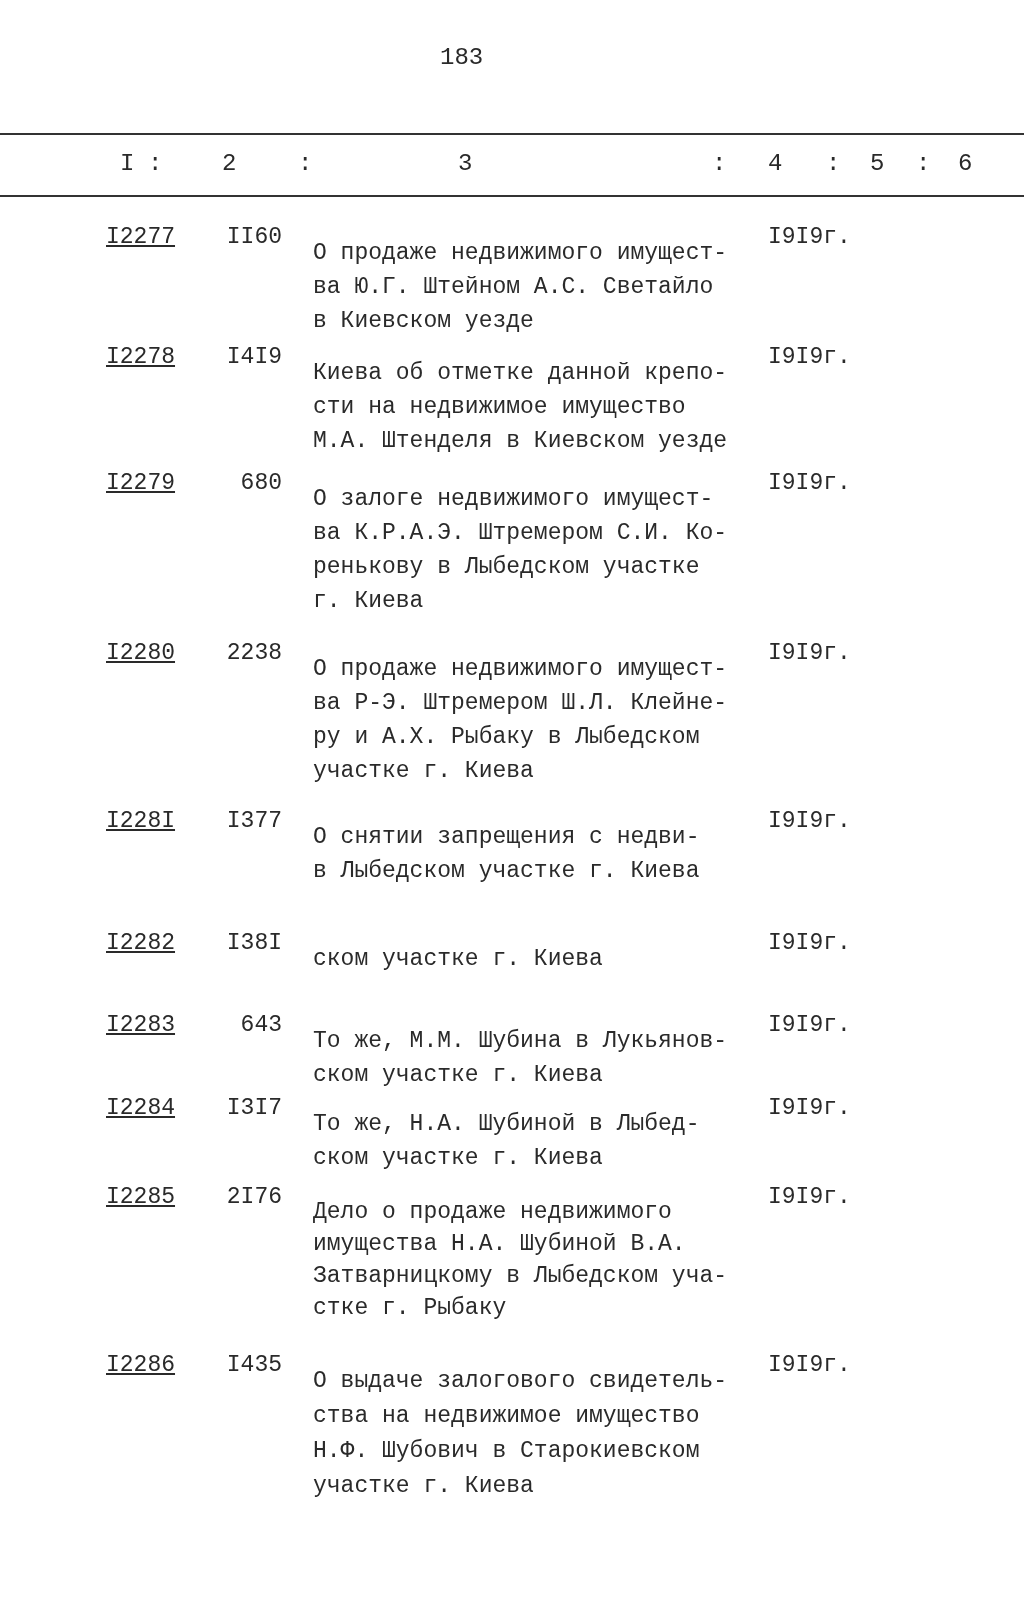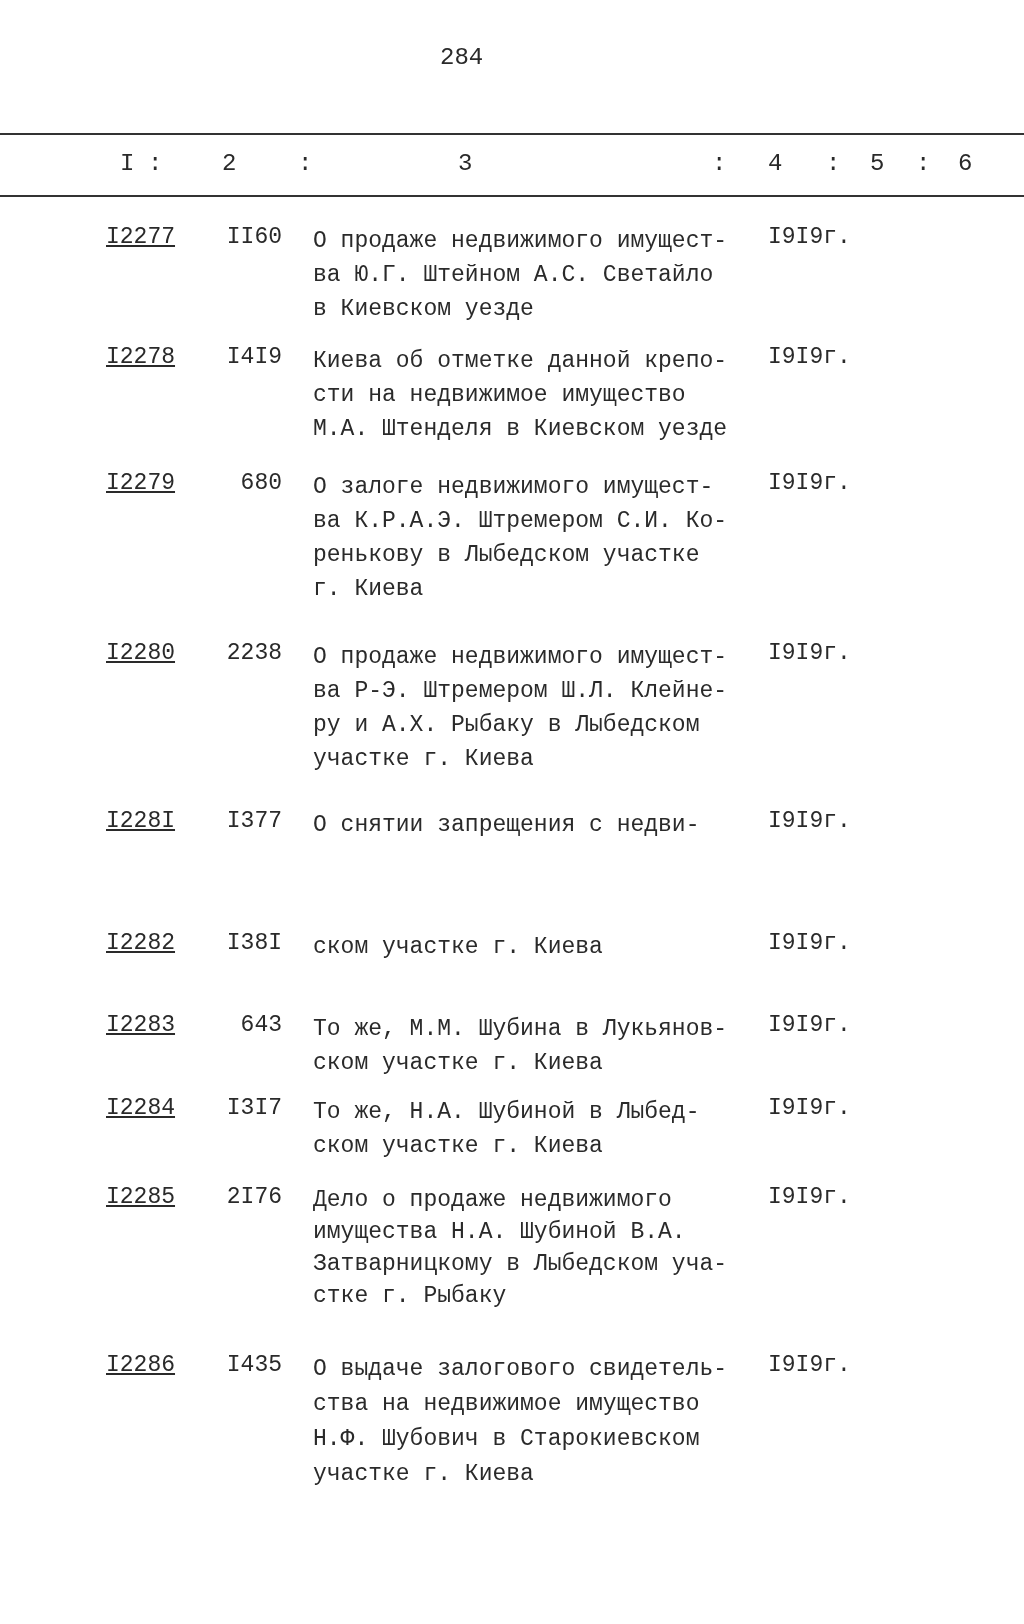--- a/index.html
+++ b/index.html
@@ -16,28 +16,28 @@
     font-size: 24px; letter-spacing: 0px;
   }
   .rule { position: absolute; left: 0; width: 1024px; background: #333; }
   .rule-top { top: 133px; height: 2px; }
   .rule-bottom { top: 195px; height: 2px; }
   .header { position: absolute; top: 150px; left: 0; width: 1024px; height: 34px; font-size: 24px; }
   .header span { position: absolute; }
   .row { position: absolute; left: 0; width: 1024px; font-size: 23px; }
   .col1 { position: absolute; left: 106px; text-decoration: underline; }
   .col2 { position: absolute; right: 742px; text-align: right; }
-  .col3 { position: absolute; left: 313px; width: 450px; }
+  .col3 { position: absolute; left: 313px; width: 450px; margin-top: 12px; }
   .col3 .line { display: block; white-space: pre; }
   .col4 { position: absolute; left: 768px; }
 </style>
 </head>
 <body>
 
-<div class="page-number">284</div>
+<div class="page-number">183</div>
 
 <div class="rule rule-top"></div>
 <div class="header">
   <span style="left:120px">I</span>
   <span style="left:148px">:</span>
   <span style="left:222px">2</span>
   <span style="left:298px">:</span>
   <span style="left:458px">3</span>
   <span style="left:712px">:</span>
   <span style="left:768px">4</span>
@@ -89,20 +89,21 @@
         <span class="line" style="line-height:34px">ру и А.Х. Рыбаку в Лыбедском</span>
         <span class="line" style="line-height:34px">участке г. Киева</span>
       </span>
       <span class="col4">I9I9г.</span>
     </div>
     <div class="row" style="top: 808px;">
       <span class="col1">I228I</span>
       <span class="col2">I377</span>
       <span class="col3">
         <span class="line" style="line-height:34px">О снятии запрещения с недви-</span>
+        <span class="line" style="line-height:34px">в Лыбедском участке г. Киева</span>
       </span>
       <span class="col4">I9I9г.</span>
     </div>
     <div class="row" style="top: 930px;">
       <span class="col1">I2282</span>
       <span class="col2">I38I</span>
       <span class="col3">
         <span class="line" style="line-height:34px">ском участке г. Киева</span>
       </span>
       <span class="col4">I9I9г.</span>

